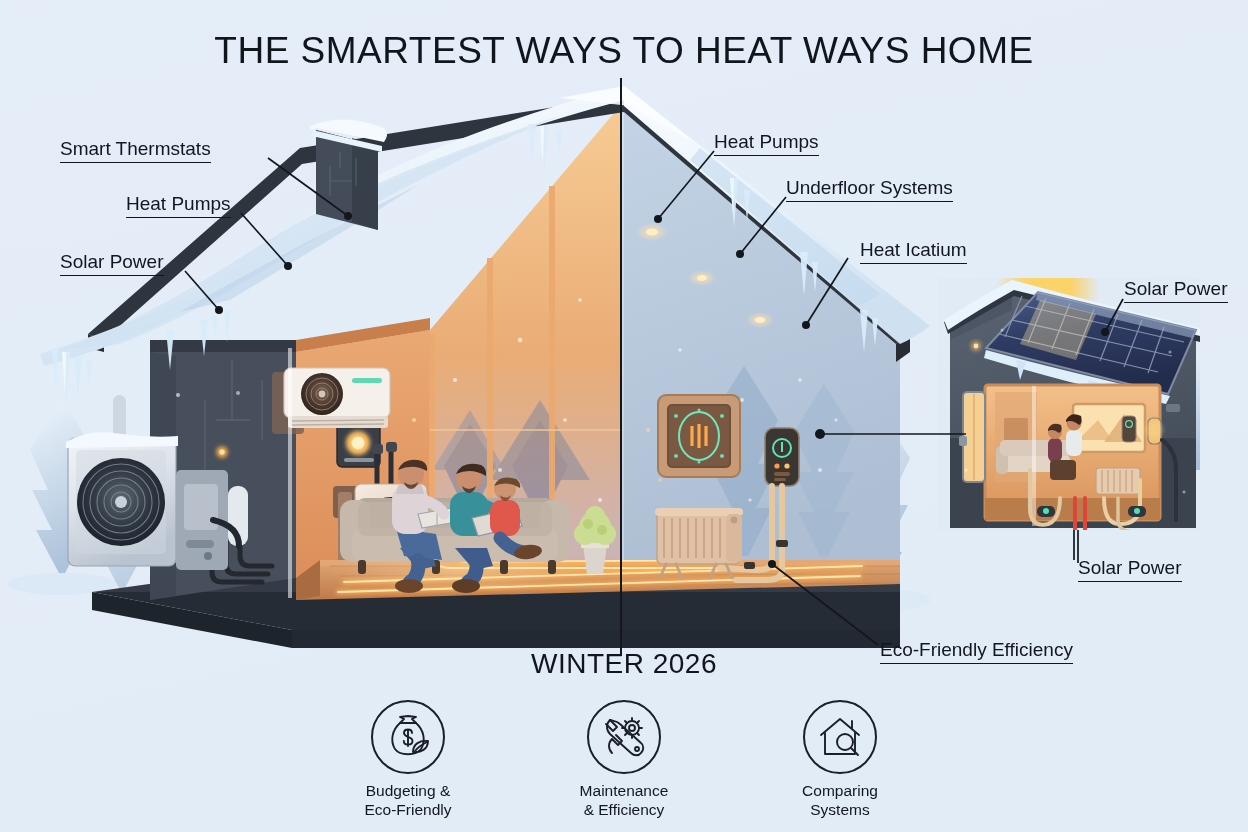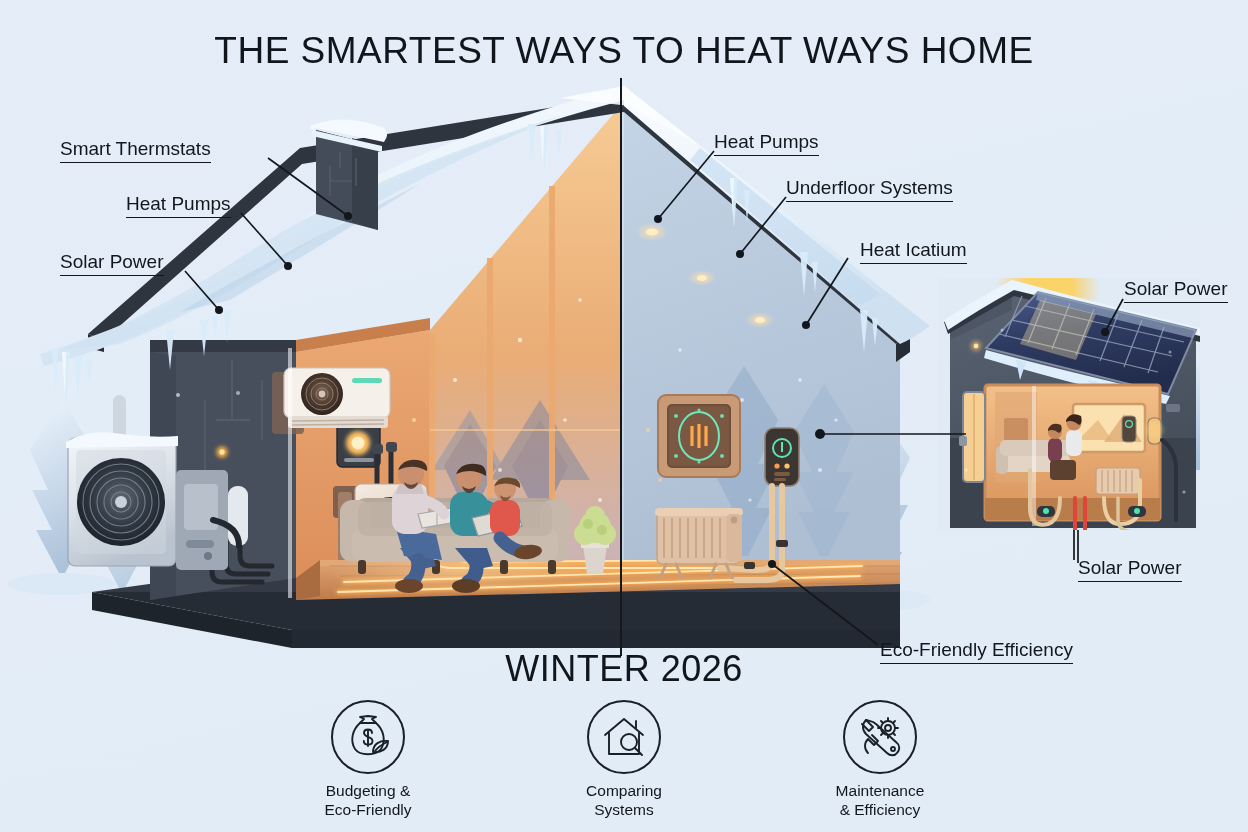--- a/index.html
+++ b/index.html
@@ -20,21 +20,21 @@
   .title {
     position: absolute; left: 0; right: 0; top: 30px;
     text-align: center;
     font-size: 37px; letter-spacing: .5px;
     color: #11161c; font-weight: 400;
     white-space: nowrap;
   }
   .subtitle {
     position: absolute; left: 0; right: 0; top: 648px;
     text-align: center;
-    font-size: 36px; color: #11161c; letter-spacing: .5px;
+    font-size: 28px; color: #11161c; letter-spacing: .5px;
   }
   .center-divider {
     position: absolute; left: 620px; top: 78px;
     width: 2px; height: 578px;
     background: #14181d;
   }
 
   
   .callout { position: absolute; }
   .callout .lbl {
@@ -43,21 +43,21 @@
     border-bottom: 1.6px solid #12171d;
     display: inline-block;
   }
 
   
   #scene { position: absolute; left: 0; top: 0; width: 1248px; height: 832px; }
 
   
   .icons {
     position: absolute; left: 0; right: 0; top: 700px;
-    display: flex; justify-content: center; gap: 106px;
+    display: flex; justify-content: center; gap: 66px;
   }
   .icon-cell { width: 150px; text-align: center; }
   .icon-ring {
     width: 74px; height: 74px; margin: 0 auto 8px auto;
     border: 2px solid #1a2027; border-radius: 50%;
     display: flex; align-items: center; justify-content: center;
     background: transparent;
   }
   .icon-cap {
     font-size: 15.5px; line-height: 1.22; color: #12171d;
@@ -834,44 +834,44 @@
           <path d="M33 40 C36 36, 41 33, 45 31"></path>
         </svg>
       </div>
       <div class="icon-cap">Budgeting &amp;
 Eco-Friendly</div>
     </div>
 
     <div class="icon-cell">
       <div class="icon-ring">
         <svg width="52" height="52" viewBox="0 0 52 52" fill="none" stroke="#1a2027" stroke-width="1.9" stroke-linecap="round" stroke-linejoin="round">
-          <path d="M7 24 L26 8 L45 24"></path>
-          <path d="M11 22 L11 43 L41 43 L41 22"></path>
-          <path d="M38 10 L38 17"></path>
-          <circle cx="31" cy="31" r="8"></circle>
-          <path d="M37 37 L44 44"></path>
-        </svg>
-      </div>
-      <div class="icon-cap">Comparing
-Systems</div>
-    </div>
-
-    <div class="icon-cell">
-      <div class="icon-ring">
-        <svg width="52" height="52" viewBox="0 0 52 52" fill="none" stroke="#1a2027" stroke-width="1.9" stroke-linecap="round" stroke-linejoin="round">
           <path d="M12 9 C8 13, 8 19, 12 23 L33 42 C36 45, 41 45, 43 42 C46 39, 46 34, 43 32 L22 13
                    C19 10, 15 10, 12 9 Z"></path>
           <path d="M12 9 L19 16 L15 20 L8 13"></path>
           <path d="M14 42 C10 38, 10 32, 14 28 L20 34 L24 30 L18 24"></path>
           <circle cx="39" cy="38" r="2"></circle>
           <circle cx="34" cy="17" r="7"></circle>
           <circle cx="34" cy="17" r="3"></circle>
           <path d="M34 7 L34 10 M34 24 L34 27 M24 17 L27 17 M41 17 L44 17
                    M27 10 L29 12 M39 22 L41 24 M41 10 L39 12 M29 22 L27 24"></path>
         </svg>
       </div>
       <div class="icon-cap">Maintenance
 &amp; Efficiency</div>
     </div>
 
+    <div class="icon-cell">
+      <div class="icon-ring">
+        <svg width="52" height="52" viewBox="0 0 52 52" fill="none" stroke="#1a2027" stroke-width="1.9" stroke-linecap="round" stroke-linejoin="round">
+          <path d="M7 24 L26 8 L45 24"></path>
+          <path d="M11 22 L11 43 L41 43 L41 22"></path>
+          <path d="M38 10 L38 17"></path>
+          <circle cx="31" cy="31" r="8"></circle>
+          <path d="M37 37 L44 44"></path>
+        </svg>
+      </div>
+      <div class="icon-cap">Comparing
+Systems</div>
+    </div>
+
   </div>
 
 </div>
 
 </body></html>

